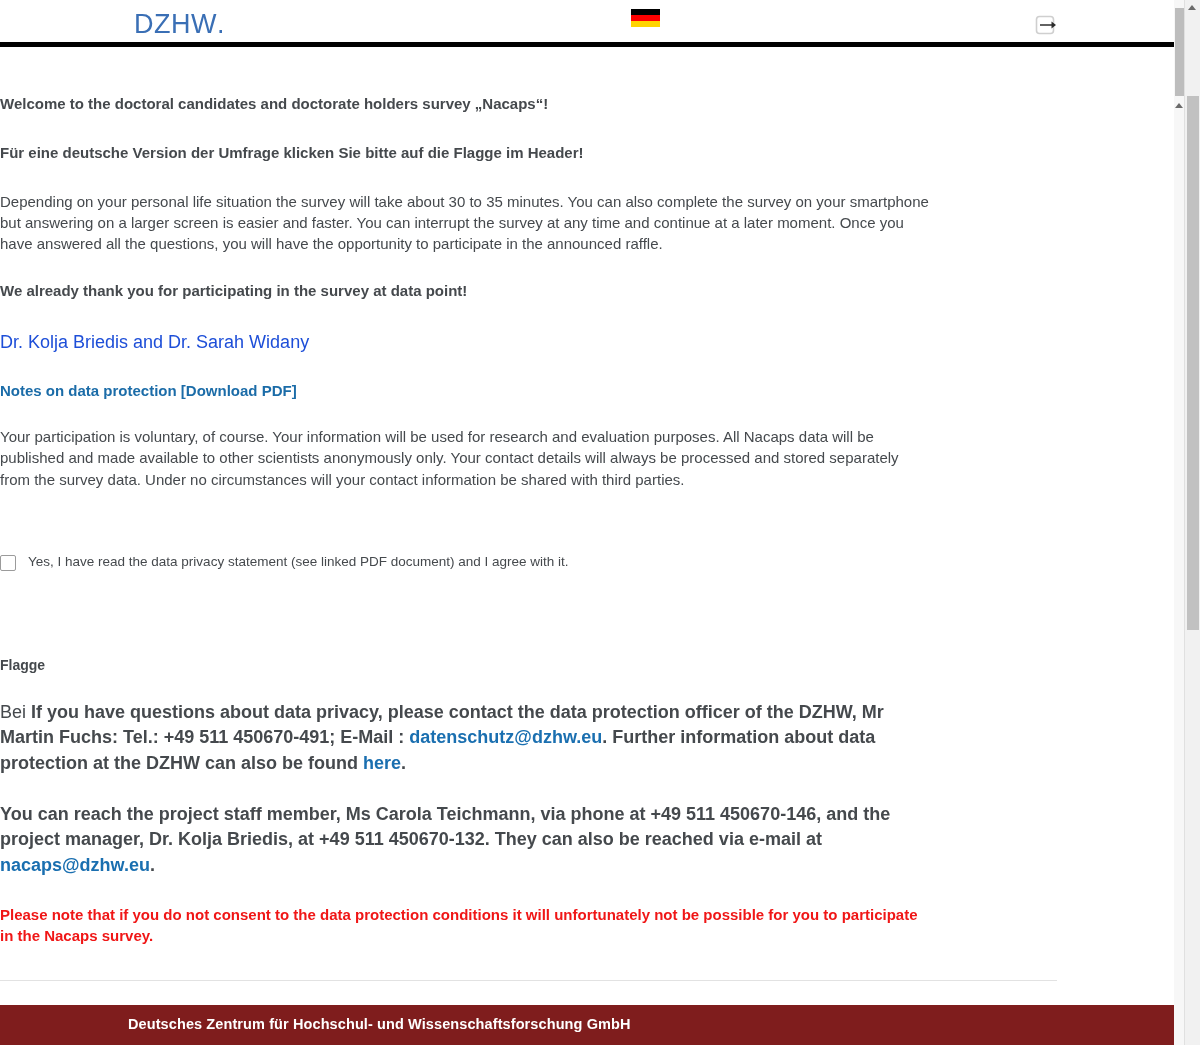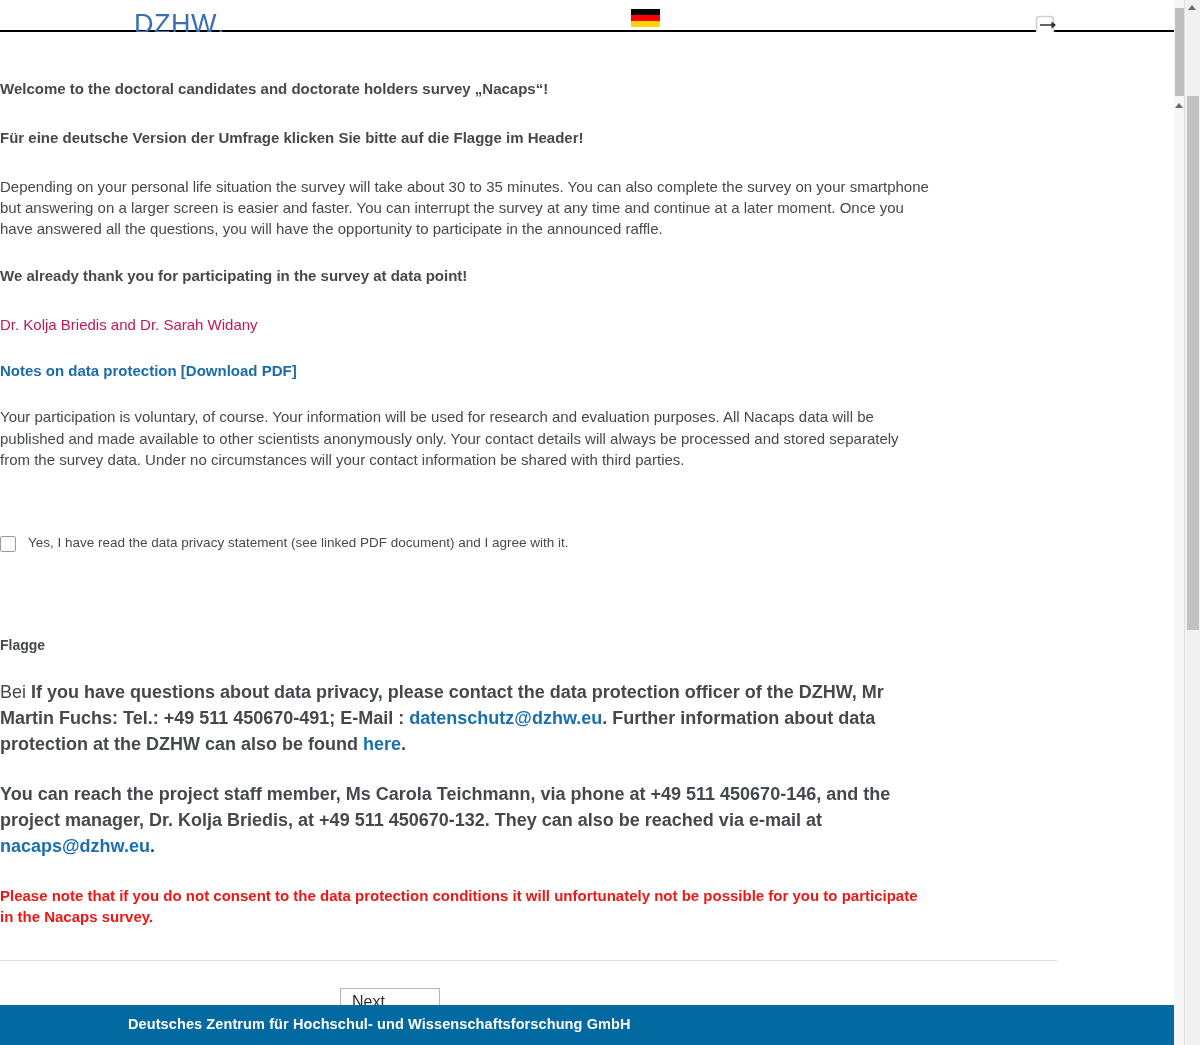--- a/index.html
+++ b/index.html
@@ -16,23 +16,23 @@
     position: relative;
     width: 1200px;
     height: 1045px;
     background: #ffffff;
     overflow: hidden;
   }
 
   
   .header {
     position: relative;
-    height: 32px;
+    height: 47px;
     width: 1184px;
-    border-bottom: 2px solid #000000;
+    border-bottom: 5px solid #000000;
     background: #ffffff;
   }
   .logo {
     position: absolute;
     left: 134px;
     top: 9px;
     font-size: 27px;
     font-weight: 400;
     letter-spacing: 0.5px;
     color: #3a6fb5;
@@ -97,23 +97,23 @@
   }
   .body-par {
     font-size: 15px;
     font-weight: 400;
     color: #45494d;
     line-height: 1.43;
     margin-bottom: 25px;
     max-width: 930px;
   }
   .plain-line {
-    font-size: 15px;
+    font-size: 18px;
     font-weight: 400;
-    color: #be185d;
+    color: #1d4ed8;
     line-height: 1.45;
     margin-bottom: 27px;
   }
   a.link {
     color: #1a6fb0;
     text-decoration: none;
   }
   .link-line {
     font-size: 15px;
     font-weight: bold;
@@ -195,21 +195,21 @@
     cursor: pointer;
   }
 
   
   .footer {
     position: absolute;
     left: 0;
     top: 1005px;
     width: 1184px;
     height: 40px;
-    background: #0369a1;
+    background: #7f1d1d;
   }
   .footer-text {
     position: absolute;
     left: 128px;
     top: 11px;
     color: #ffffff;
     font-size: 14.5px;
     font-weight: bold;
     letter-spacing: 0.1px;
     white-space: nowrap;

